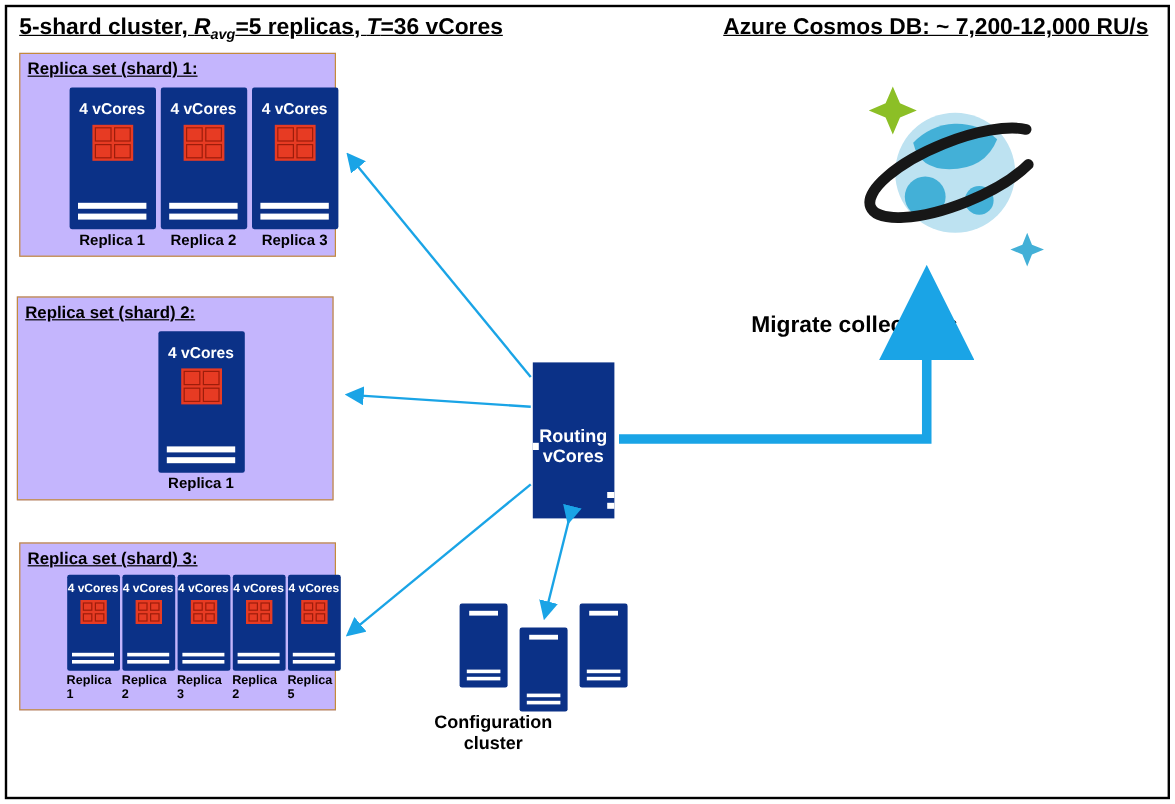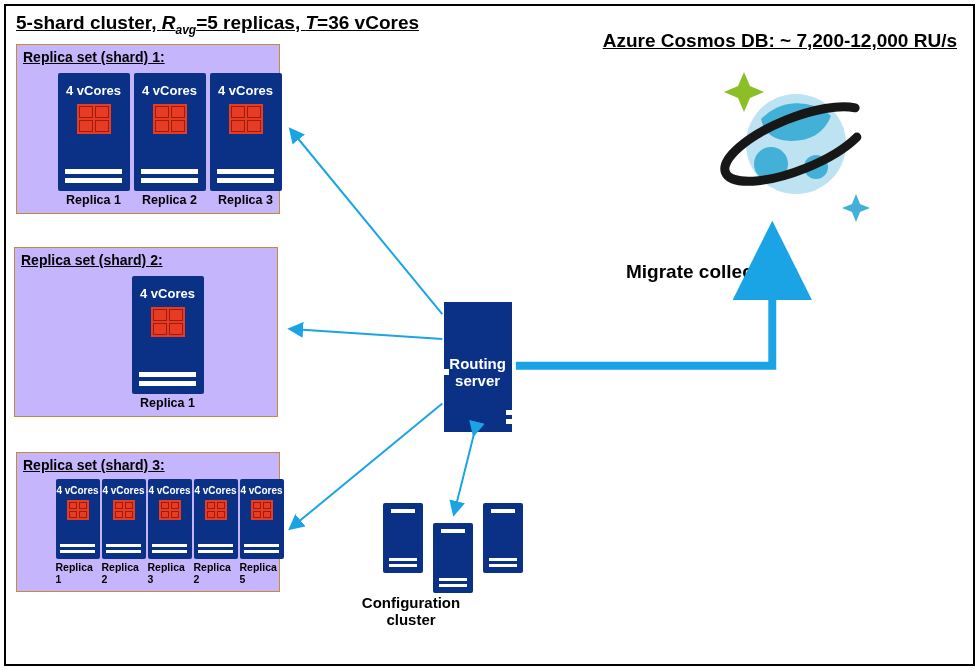--- a/index.html
+++ b/index.html
@@ -20,21 +20,21 @@
     position: absolute;
     top: 6px; left: 10px;
     font-size: 19px;
     font-weight: 700;
     text-decoration: underline;
   }
   .title-left i { font-style: italic; font-weight: 700; }
   .title-left sub { font-size: 12px; font-style: italic; }
   .title-right {
     position: absolute;
-    top: 24px; right: 16px;
+    top: 6px; right: 16px;
     font-size: 19px;
     font-weight: 700;
     text-decoration: underline;
   }
   
   .shard {
     position: absolute;
     background: #c4b5fd;
     border: 1px solid #c58b3b;
   }
@@ -318,21 +318,21 @@
         </div>
         <div class="replica-label replica-label-sm">Replica 5</div>
       </div>
     </div>
   </div>
 
   <div class="routing-server">
     <div class="top-slot"></div>
     <div class="label">
       <span>Routing</span><br>
-      <span>server</span>
+      <span>vCores</span>
     </div>
     <div class="slots">
         <div></div>
         <div></div>
       </div>
   </div>
 
   <div class="cfg" style="top:497px; left:377px;">
     <div class="server server-tiny">
         <div class="top-slot-sm"></div>

